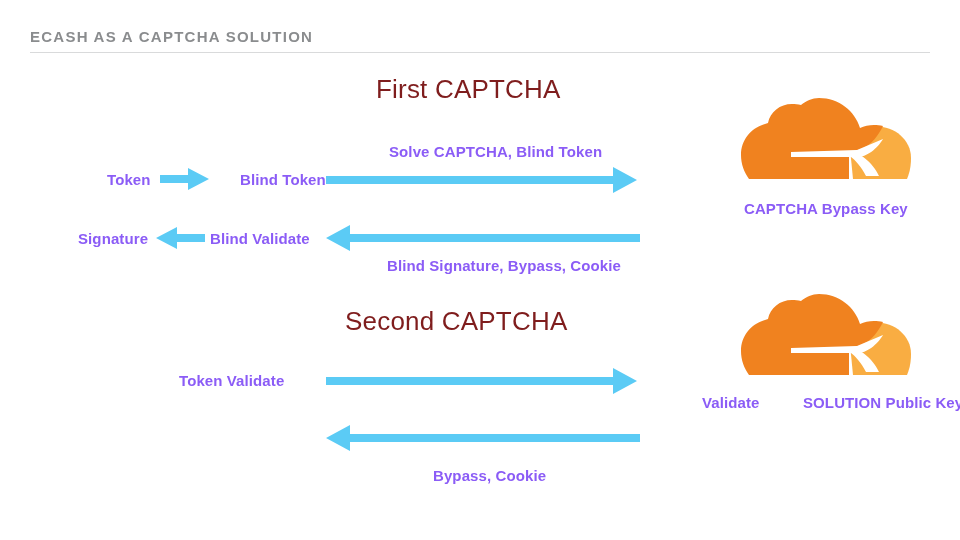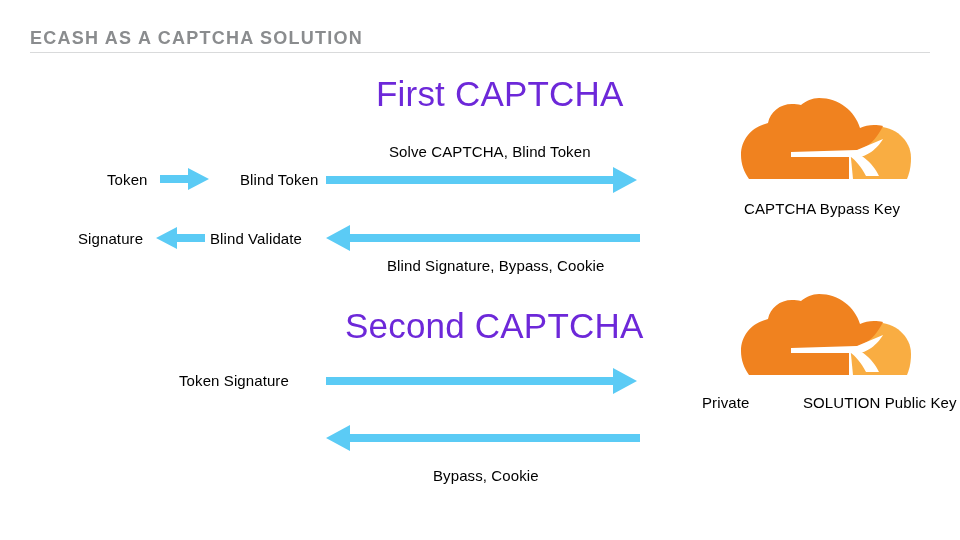--- a/index.html
+++ b/index.html
@@ -14,54 +14,54 @@
     overflow: hidden;
     font-family: "Liberation Sans", sans-serif;
     color: #808285;
   }
 
   
   #slide-title {
     position: absolute;
     left: 30px;
     top: 28px;
-    font-size: 18px;
+    font-size: 15px;
     font-weight: 700;
     letter-spacing: 1.25px;
     color: #8a8c8e;
     text-transform: uppercase;
     white-space: nowrap;
   }
   #title-rule {
     position: absolute;
     left: 30px;
     top: 52px;
     width: 900px;
     height: 1px;
     background: #d9dadb;
   }
 
   
   .section-heading {
     position: absolute;
-    font-size: 35px;
+    font-size: 26px;
     font-weight: 400;
-    color: #6d28d9;
+    color: #7f1d1d;
     white-space: nowrap;
     letter-spacing: 0.2px;
   }
   #heading-first  { left: 376px; top: 74px; }
   #heading-second { left: 345px; top: 306px; }
 
   
   .lbl {
     position: absolute;
     font-size: 15px;
-    font-weight: 400;
-    color: #000000;
+    font-weight: 700;
+    color: #8b5cf6;
     white-space: nowrap;
     letter-spacing: 0.1px;
   }
 
   
   .arrow {
     position: absolute;
   }
 
   
@@ -124,21 +124,21 @@
       <path fill="#ffffff" d="M58,54 L124,52 L150,41 C150,41 141,57 126,59 L58,59 Z"></path>
       <path fill="#ffffff" d="M127,57 C127,57 139,63 146,78 L133,78 C128,68 122,62 118,59 Z"></path>
     </g>
   </svg>
 </div>
 
 <div class="lbl" style="left:744px; top:200px;">CAPTCHA Bypass Key</div>
 
 <div class="section-heading" id="heading-second">Second CAPTCHA</div>
 
-<div class="lbl" style="left:179px; top:372px;">Token  Signature</div>
+<div class="lbl" style="left:179px; top:372px;">Token  Validate</div>
 
 <div class="arrow" style="left:326px; top:367px;">
   <svg width="312" height="28" viewBox="0 0 312 28">
     <path d="M0,10 L287,10 L287,1 L311,14 L287,27 L287,18 L0,18 Z" fill="#5BCBF5"></path>
   </svg>
 </div>
 
 <div class="arrow" style="left:325px; top:424px;">
   <svg width="315" height="28" viewBox="0 0 315 28">
     <path d="M315,10 L25,10 L25,1 L1,14 L25,27 L25,18 L315,18 Z" fill="#5BCBF5"></path>
@@ -154,15 +154,15 @@
       <path fill="#F0821F" d="M86,0 C106,0 122,13 127,30 C131,28 136,27 141,27 C144,27 147,27 150,28
                               C145,38 139,46 130,50 C126,52 121,53 116,53 L116,81 L16,81
                               C11,74 8,66 8,57 C8,42 18,30 32,26 C33,26 34,25 35,25
                               C37,14 47,6 59,6 C62,6 65,6 68,7 C73,3 79,0 86,0 Z"></path>
       <path fill="#ffffff" d="M58,54 L124,52 L150,41 C150,41 141,57 126,59 L58,59 Z"></path>
       <path fill="#ffffff" d="M127,57 C127,57 139,63 146,78 L133,78 C128,68 122,62 118,59 Z"></path>
     </g>
   </svg>
 </div>
 
-<div class="lbl" style="left:702px; top:394px;">Private</div>
+<div class="lbl" style="left:702px; top:394px;">Validate</div>
 
 <div class="lbl" style="left:803px; top:394px;">SOLUTION Public Key</div>
 
 </body></html>

